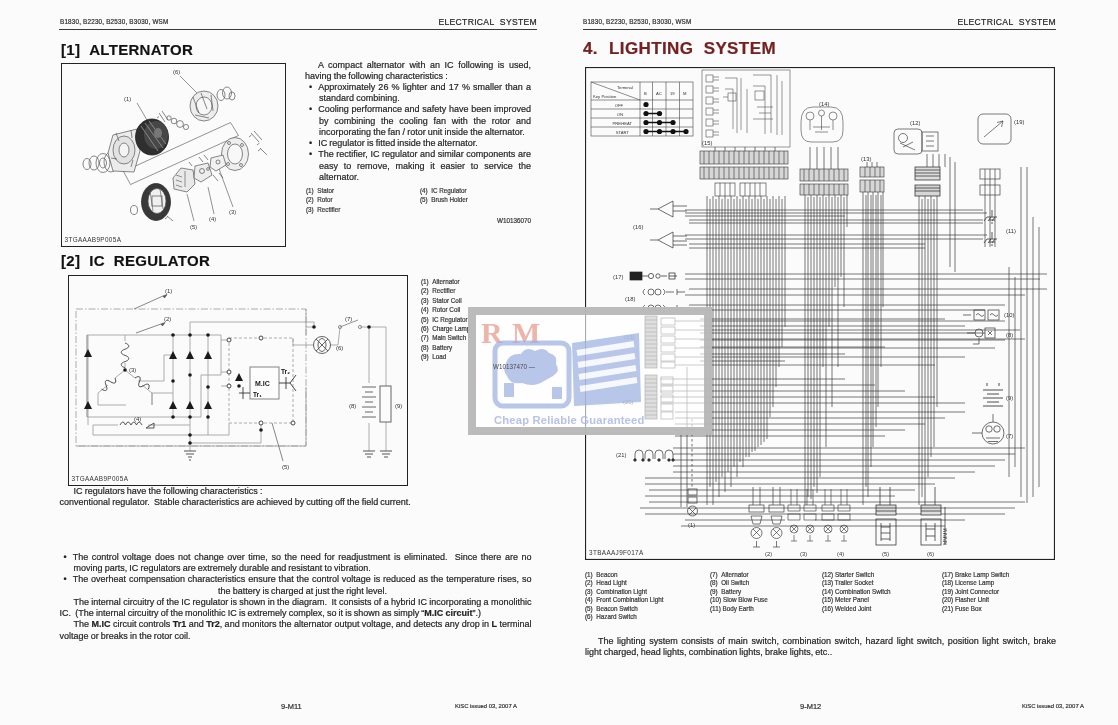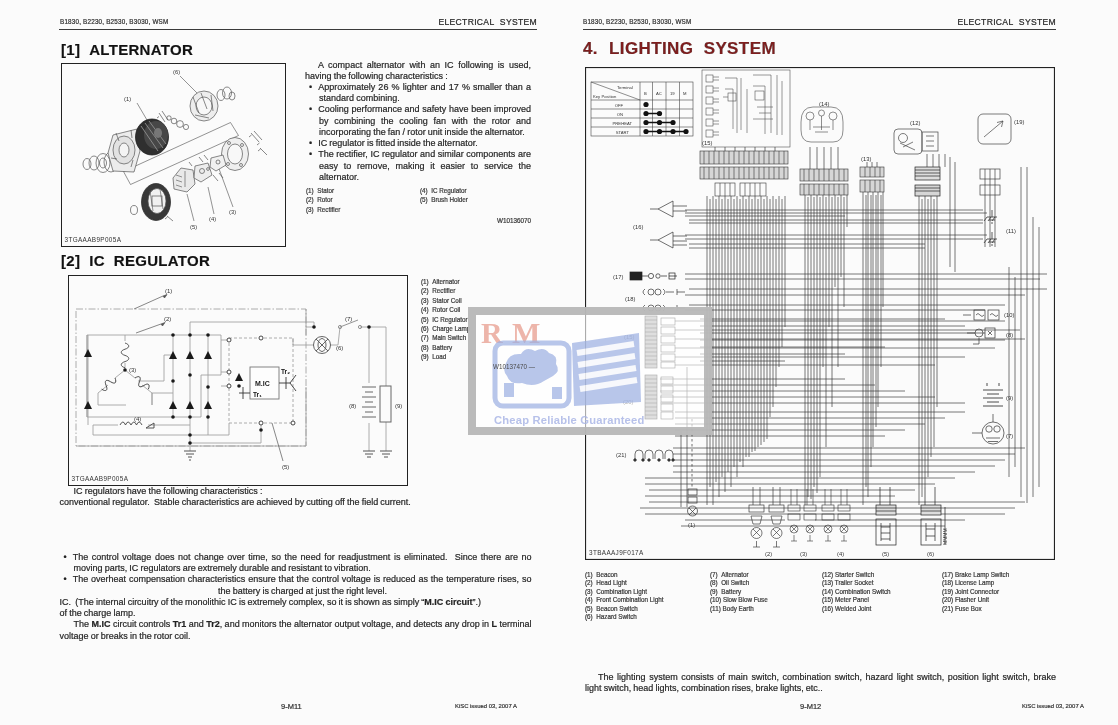--- a/index.html
+++ b/index.html
@@ -267,22 +267,22 @@
 <div class="abs small6" style="left:421px;top:277px;line-height:9.4px;">
 (1)&nbsp;&nbsp;Alternator<br>(2)&nbsp;&nbsp;Rectifier<br>(3)&nbsp;&nbsp;Stator Coil<br>(4)&nbsp;&nbsp;Rotor Coil<br>(5)&nbsp;&nbsp;IC Regulator<br>(6)&nbsp;&nbsp;Charge Lamp<br>(7)&nbsp;&nbsp;Main Switch<br>(8)&nbsp;&nbsp;Battery<br>(9)&nbsp;&nbsp;Load</div>
 
 <div class="abs body9" style="left:59.5px;top:485.5px;width:472px;">
 <div class="ll" style="text-indent:14px;">IC regulators have the following characteristics :</div>
 <div class="ll">conventional regulator.&nbsp; Stable characteristics are achieved by cutting off the field current.</div>
 <div class="jl" style="padding-left:14px;margin-top:44px;"><span style="margin-left:-10px;margin-right:6px;">•</span>The control voltage does not change over time, so the need for readjustment is eliminated.&nbsp; Since there are no</div>
 <div class="ll" style="padding-left:14px;">moving parts, IC regulators are extremely durable and resistant to vibration.</div>
 <div class="jl" style="padding-left:14px;"><span style="margin-left:-10px;margin-right:6px;">•</span>The overheat compensation characteristics ensure that the control voltage is reduced as the temperature rises, so</div>
 <div class="ll" style="padding-left:14px;text-align:center;">the battery is charged at just the right level.</div>
+<div class="jl" style="text-indent:14px;">The internal circuitry of the IC regulator is shown in the diagram.&nbsp; It consists of a hybrid IC incorporating a monolithic</div>
 <div class="ll">IC.&nbsp; (The internal circuitry of the monolithic IC is extremely complex, so it is shown as simply “<b>M.IC circuit</b>”.)</div>
-<div class="ll">of the charge lamp.</div>
 <div class="jl" style="text-indent:14px;">The <b>M.IC</b> circuit controls <b>Tr1</b> and <b>Tr2</b>, and monitors the alternator output voltage, and detects any drop in <b>L</b> terminal</div>
 <div class="ll">voltage or breaks in the rotor coil.</div>
 </div>
 
 <div class="abs foot1" style="left:281px;top:702px;">9-M11</div>
 <div class="abs foot2" style="left:455px;top:702.5px;">KiSC issued 03, 2007 A</div>
 
 <div class="abs hdr" style="left:583px;top:18px;">B1830, B2230, B2530, B3030, WSM</div>
 <div class="abs hdr2" style="left:899px;top:17px;width:157px;text-align:right;">ELECTRICAL&nbsp; SYSTEM</div>
 <div class="abs rule" style="left:583px;top:29px;width:473px;"></div>
@@ -615,22 +615,22 @@
 <div class="abs small6" style="left:585px;top:571px;line-height:8.45px;">
 (1)&nbsp;&nbsp;Beacon<br>(2)&nbsp;&nbsp;Head Light<br>(3)&nbsp;&nbsp;Combination Light<br>(4)&nbsp;&nbsp;Front Combination Light<br>(5)&nbsp;&nbsp;Beacon Switch<br>(6)&nbsp;&nbsp;Hazard Switch</div>
 <div class="abs small6" style="left:710px;top:571px;line-height:8.45px;">
 (7)&nbsp;&nbsp;Alternator<br>(8)&nbsp;&nbsp;Oil Switch<br>(9)&nbsp;&nbsp;Battery<br>(10) Slow Blow Fuse<br>(11) Body Earth</div>
 <div class="abs small6" style="left:822px;top:571px;line-height:8.45px;">
 (12) Starter Switch<br>(13) Trailer Socket<br>(14) Combination Switch<br>(15) Meter Panel<br>(16) Welded Joint</div>
 <div class="abs small6" style="left:942px;top:571px;line-height:8.45px;">
 (17) Brake Lamp Switch<br>(18) License Lamp<br>(19) Joint Connector<br>(20) Flasher Unit<br>(21) Fuse Box</div>
 
 <div class="abs body9" style="left:585px;top:635.5px;width:471px;">
-<div class="jl" style="text-indent:13px;margin-top:36px;">The lighting system consists of main switch, combination switch, hazard light switch, position light switch, brake</div>
-<div class="ll">light switch, head lights, combination rises, brake lights, etc..</div>
+<div class="jl" style="text-indent:13px;">The lighting system consists of main switch, combination switch, hazard light switch, position light switch, brake</div>
+<div class="ll">light charged, head lights, combination lights, brake lights, etc..</div>
 </div>
 
 <div class="abs foot1" style="left:800px;top:702px;">9-M12</div>
 <div class="abs foot2" style="left:1022px;top:702.5px;">KiSC issued 03, 2007 A</div>
 </div>
 
 <div class="abs" id="wmark" style="left:468px;top:307px;width:244px;height:128px;">
 <svg width="244" height="128" viewBox="0 0 244 128">
 <rect x="0" y="0" width="244" height="128" fill="#ffffff" opacity="0.62"></rect>
 <rect x="0" y="0" width="244" height="128" fill="none" stroke="#b4b4b4" stroke-width="16" opacity="0.9"></rect>

